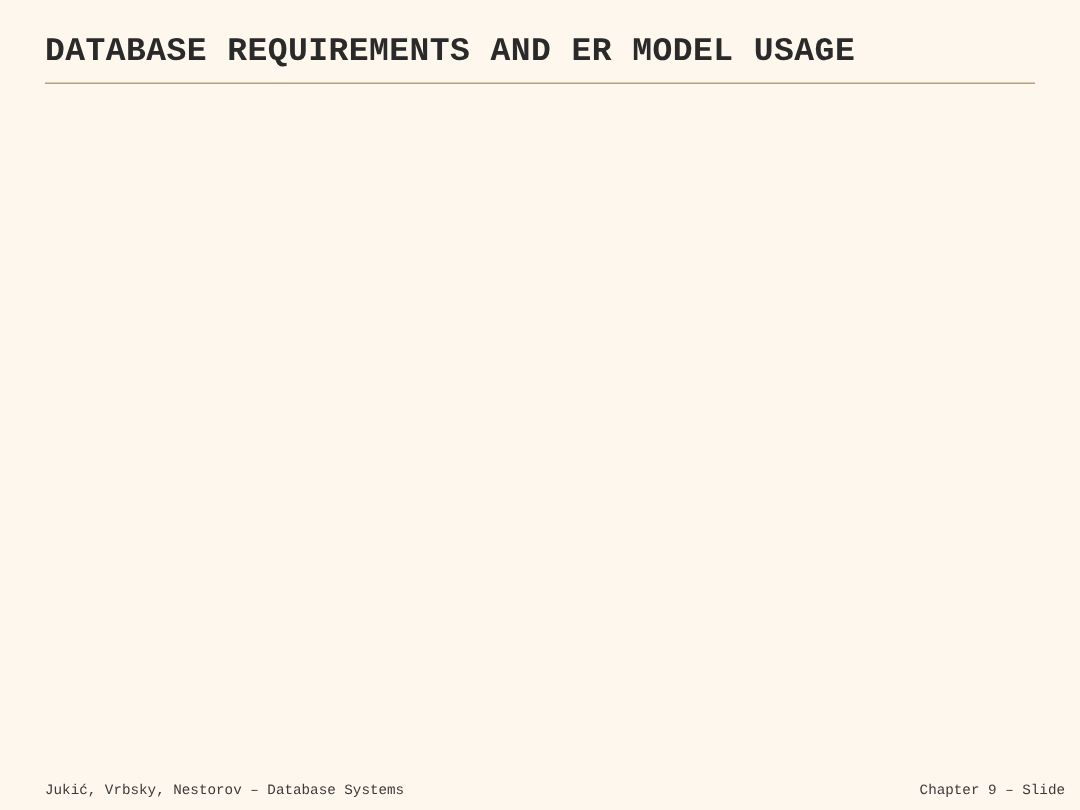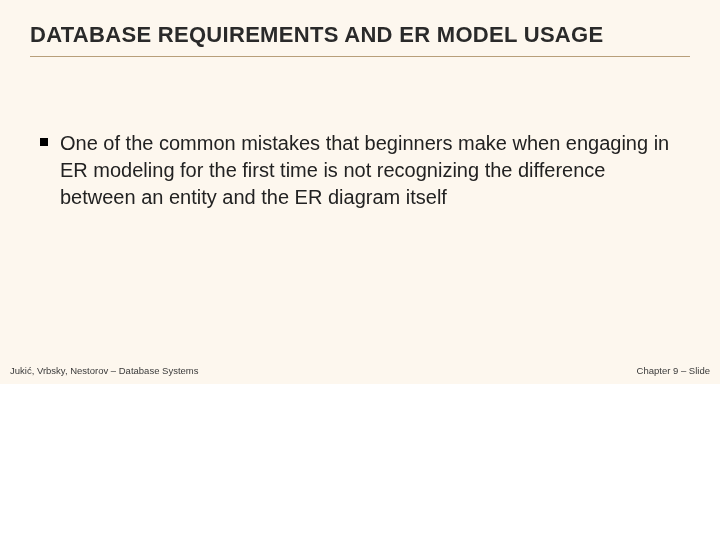--- a/index.html
+++ b/index.html
@@ -7,23 +7,24 @@
     padding: 0;
     width: 720px;
     height: 540px;
     overflow: hidden;
     font-family: Arial, "Helvetica Neue", Helvetica, sans-serif;
     background: #ffffff;
   }
   .slide {
     position: relative;
     width: 720px;
-    height: 384px;
+    height: 540px;
     background: linear-gradient(to bottom, #fdf7ee 0%, #fdf7ee 100%);
     box-sizing: border-box;
+    font-family: Liberation Mono, monospace;
   }
   .title-wrap {
     position: absolute;
     top: 22px;
     left: 30px;
     right: 30px;
   }
   .title {
     font-size: 22px;
     font-weight: 700;
@@ -61,38 +62,32 @@
     right: 0;
     bottom: 6px;
     padding: 0 10px 2px 10px;
     display: flex;
     justify-content: space-between;
     align-items: flex-end;
     font-size: 9.5px;
     color: #3a3a3a;
     box-sizing: border-box;
   }
-  .footer .left   { flex: 1; text-align: left; }
+  .footer .left   { flex: 1; text-align: left; margin-left: 20px; }
   .footer .center { flex: 1; text-align: center; }
   .footer .right  { flex: 1; text-align: right; }
 </style>
 </head>
 <body>
 
 <div class="slide">
 
   <div class="title-wrap">
     <div class="title">DATABASE REQUIREMENTS AND ER MODEL USAGE</div>
   </div>
 
-  <div class="content">
-    <div class="bullet-row">
-      <div class="bullet-mark"></div>
-      <div class="bullet-text">One of the common mistakes that beginners make when engaging in ER modeling for the first time is not recognizing the difference between an entity and the ER diagram itself</div>
-    </div>
-  </div>
 
   <div class="footer">
     <div class="left">Jukić, Vrbsky, Nestorov – Database Systems</div>
     <div class="right">Chapter 9 – Slide</div>
   </div>
 
 </div>
 
 </body></html>

